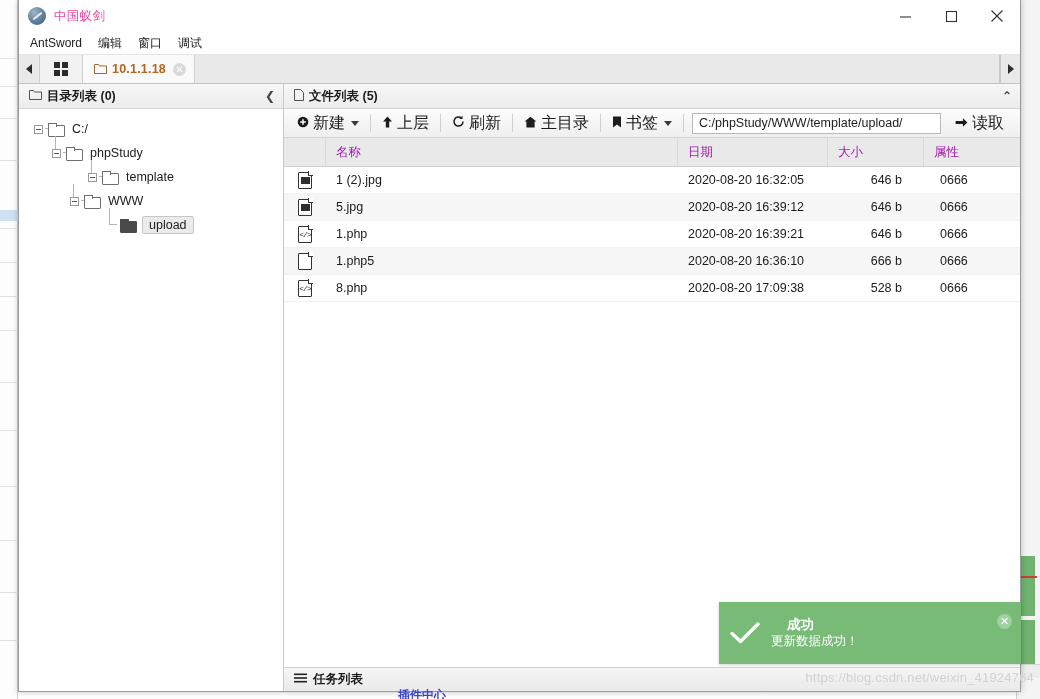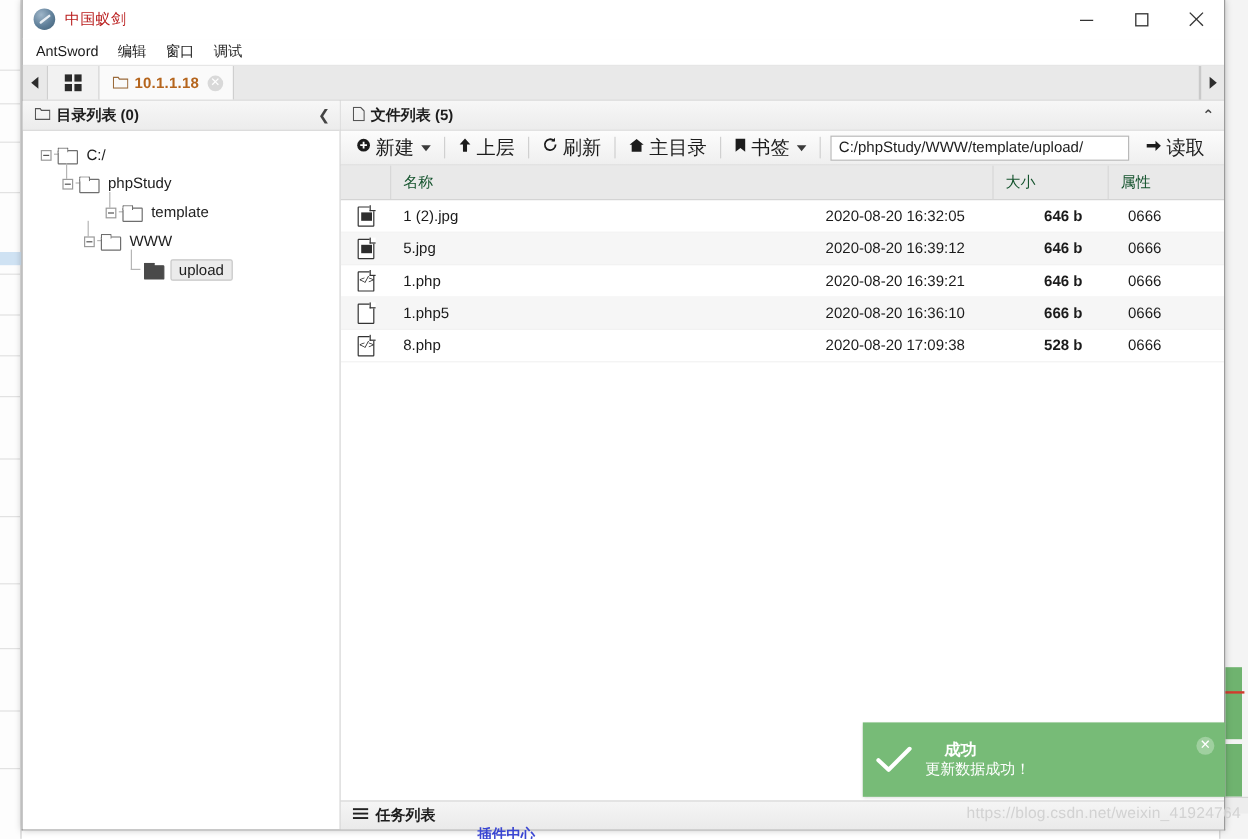--- a/index.html
+++ b/index.html
@@ -60,21 +60,21 @@
     width: 18px; height: 18px; margin-left: 9px; margin-right: 8px;
     border-radius: 50%;
     background: radial-gradient(circle at 35% 30%, #9fb6c9 0%, #5f7f99 55%, #3d5c73 100%);
     position: relative; flex: none;
   }
   #app-logo::after {
     content: ""; position: absolute; left: 4px; top: 8px;
     width: 11px; height: 2px; background: #e9eff4;
     transform: rotate(-38deg); border-radius: 1px;
   }
-  #app-title { font-size: 12.5px; color: #b91c1c; letter-spacing: .3px; }
+  #app-title { font-size: 12.5px; color: #ec4899; letter-spacing: .3px; }
   #titlebar-spacer { flex: 1; }
   .wbtn {
     width: 46px; height: 33px;
     display: flex; align-items: center; justify-content: center;
     color: #333;
   }
   .wbtn svg { display: block; }
 
   
   #menubar {
@@ -218,40 +218,40 @@
     font-family: "Liberation Sans", sans-serif;
   }
   #read-btn { padding-right: 10px; }
 
   
   #file-head {
     height: 29px; min-height:29px;
     display: flex; align-items: stretch;
     background: #e9e9e9;
     border-bottom: 1px solid #cfcfcf;
-    font-size: 12.5px; color: #14532d;
+    font-size: 12.5px; color: #a21caf;
   }
   #file-head .col { display:flex; align-items:center; border-right:1px solid #d8d8d8; padding-left:10px;}
   #file-head .col:last-child { border-right:none; }
   .c-ico  { width: 42px; padding-left:0 !important; }
   .c-name { flex: 1; min-width:0; }
   .c-date { width: 150px; }
   .c-size { width: 96px; }
   .c-attr { width: 96px; }
 
   #file-rows { flex: 1; overflow: hidden; background: #fff; }
   .file-row {
     display: flex; align-items: stretch; height: 27px;
     font-size: 12.5px; color: #1b1b1b;
     border-bottom: 1px solid #f2f2f2;
   }
   .file-row.alt { background: #f6f6f6; }
   .file-row .cell { display:flex; align-items:center; padding-left:10px; }
   .file-row .c-ico { justify-content:center; padding-left:0; }
-  .file-row .c-size { justify-content:flex-end; padding-right:22px;font-weight:bold; }
+  .file-row .c-size { justify-content:flex-end; padding-right:22px; }
   .file-row .c-attr { padding-left: 16px; }
 
   .fico { width: 14px; height: 17px; position: relative; }
   .fico .sheet {
     position:absolute; inset:0; border:1.3px solid #333; background:#fff; border-radius:1px;
   }
   .fico .corner {
     position:absolute; right:-1px; top:-1px; width:5px; height:5px;
     background:#fff; border-left:1.3px solid #333; border-bottom:1.3px solid #333;
   }
@@ -530,20 +530,21 @@
                 <path d="M0.6 4.1h7.3V1.2L12.4 5.5 7.9 9.8V6.9H0.6z" fill="#1c1c1c"></path>
               </svg>
           </span>
           <span>读取</span>
         </div>
       </div>
 
       <div id="file-head">
         <div class="col c-ico"></div>
         <div class="col c-name">名称</div>
+        <div class="col c-date">日期</div>
         <div class="col c-size">大小</div>
         <div class="col c-attr">属性</div>
       </div>
 
       <div id="file-rows">
 
         <div class="file-row">
           <div class="cell c-ico">
             <span class="fico img">
                 <span class="sheet"></span>

